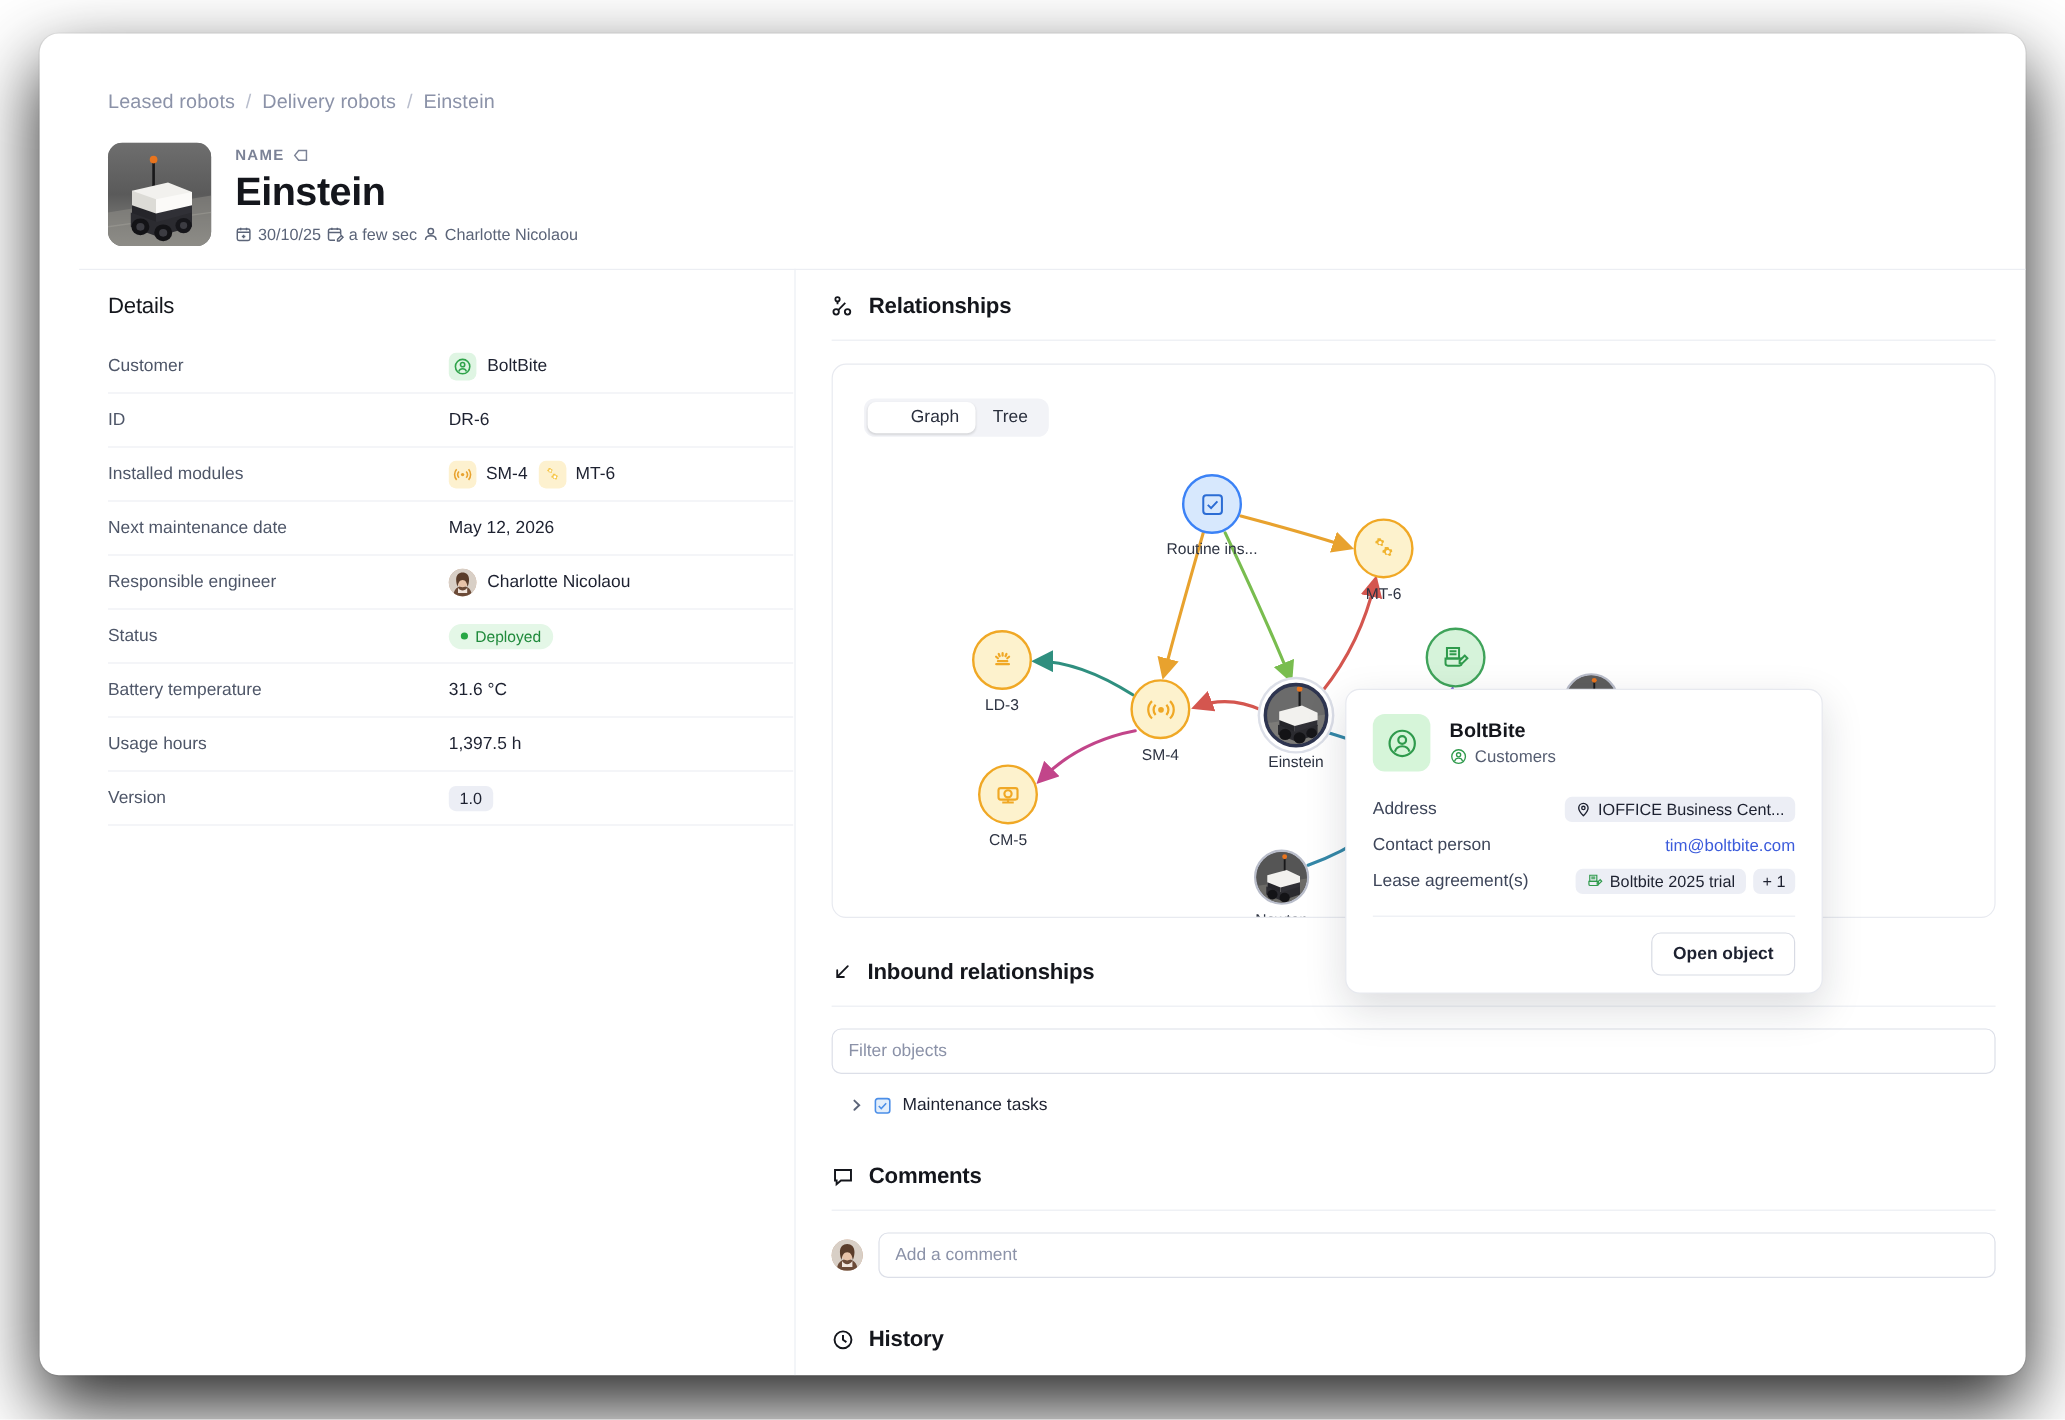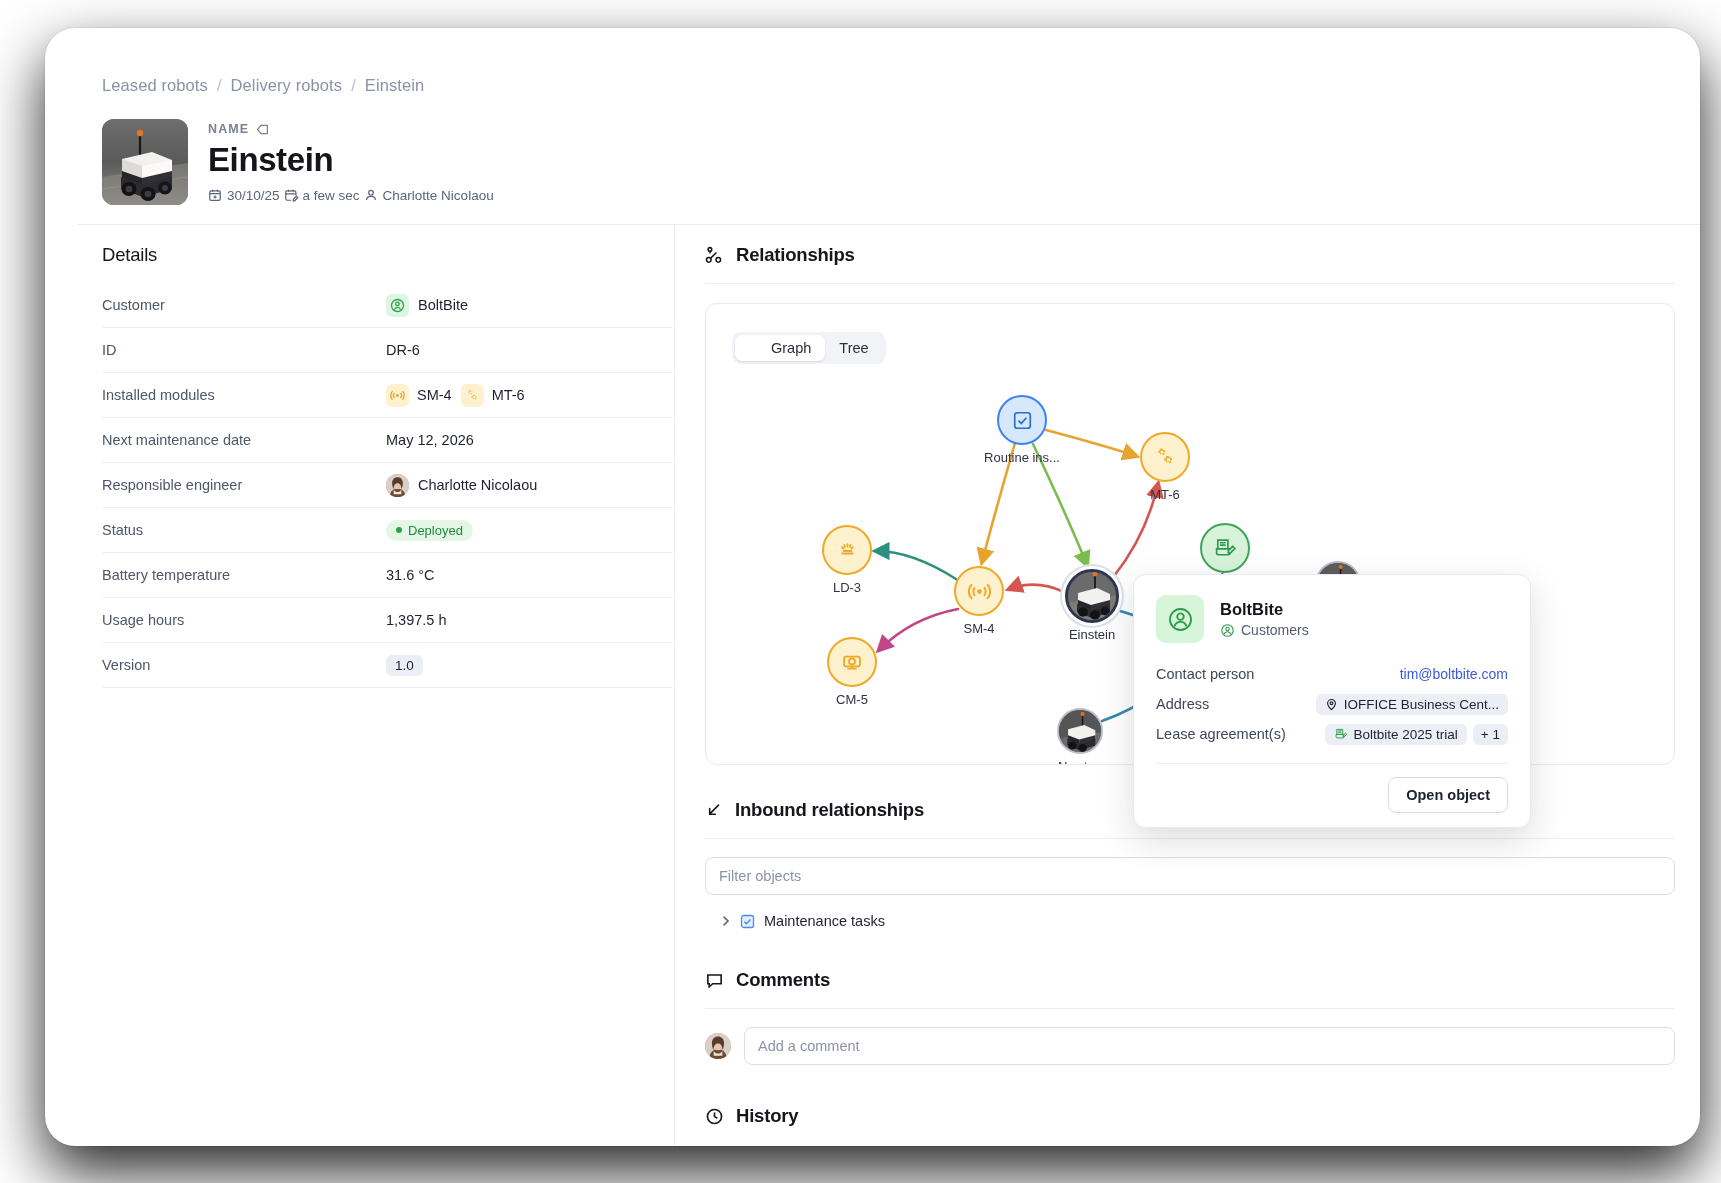--- a/index.html
+++ b/index.html
@@ -7,24 +7,24 @@
     width: 1721px; height: 1183px;
     font-family: "Liberation Sans", sans-serif;
     background: #ffffff;
     overflow: hidden;
   }
   #page { position: relative; width: 1721px; height: 1183px; background:#ffffff; }
 
   
   .window {
     position: absolute;
-    left: 45px; top: 28px;
+    left: 33px; top: 28px;
     width: 1655px; height: 1118px;
     background: #ffffff;
-    border-radius: 30px;
+    border-radius: 16px;
     overflow: hidden;
     box-shadow: 0 0 0 1px rgba(0,0,0,0.06), 0 26px 60px rgba(0,0,0,0.85);
   }
 
   
   .breadcrumb {
     position:absolute; left:57px; top:48px;
     display:flex; align-items:center; gap:9px;
     font-size:16.5px; color:#8b92a8; letter-spacing:0.1px;
   }
@@ -641,36 +641,36 @@
                 <circle cx="10" cy="8" r="2.3"></circle>
                 <path d="M5.6 15a4.6 4.6 0 0 1 8.8 0"></path>
             </svg>
             <span>Customers</span>
           </div>
         </div>
       </div>
 
       <div class="pc-rows">
         <div class="pc-row">
-          <span class="pc-k">Contact person</span>
-          <span class="pc-v">
-            <span class="link">tim@boltbite.com</span>
-          </span>
-        </div>
-
-        <div class="pc-row">
           <span class="pc-k">Address</span>
           <span class="pc-v">
             <span class="tag">
               <svg width="13" height="13" viewBox="0 0 16 16" fill="none" stroke="#1d2130" stroke-width="1.4">
                 <path d="M8 14.4s4.8-4.4 4.8-7.8A4.8 4.8 0 0 0 3.2 6.6C3.2 10 8 14.4 8 14.4z"></path>
                   <circle cx="8" cy="6.5" r="1.7"></circle>
               </svg>
               <span>IOFFICE Business Cent...</span>
             </span>
+          </span>
+        </div>
+
+        <div class="pc-row">
+          <span class="pc-k">Contact person</span>
+          <span class="pc-v">
+            <span class="link">tim@boltbite.com</span>
           </span>
         </div>
 
         <div class="pc-row">
           <span class="pc-k">Lease agreement(s)</span>
           <span class="pc-v">
             <span class="tag">
               <svg width="14" height="14" viewBox="0 0 20 20" fill="none" stroke="#2f9a4c" stroke-width="1.4">
                 <path d="M4 3.4h8.4v7.2H4z"></path>
                   <path d="M5.8 5.6h4.8M5.8 7.6h4.8"></path>

